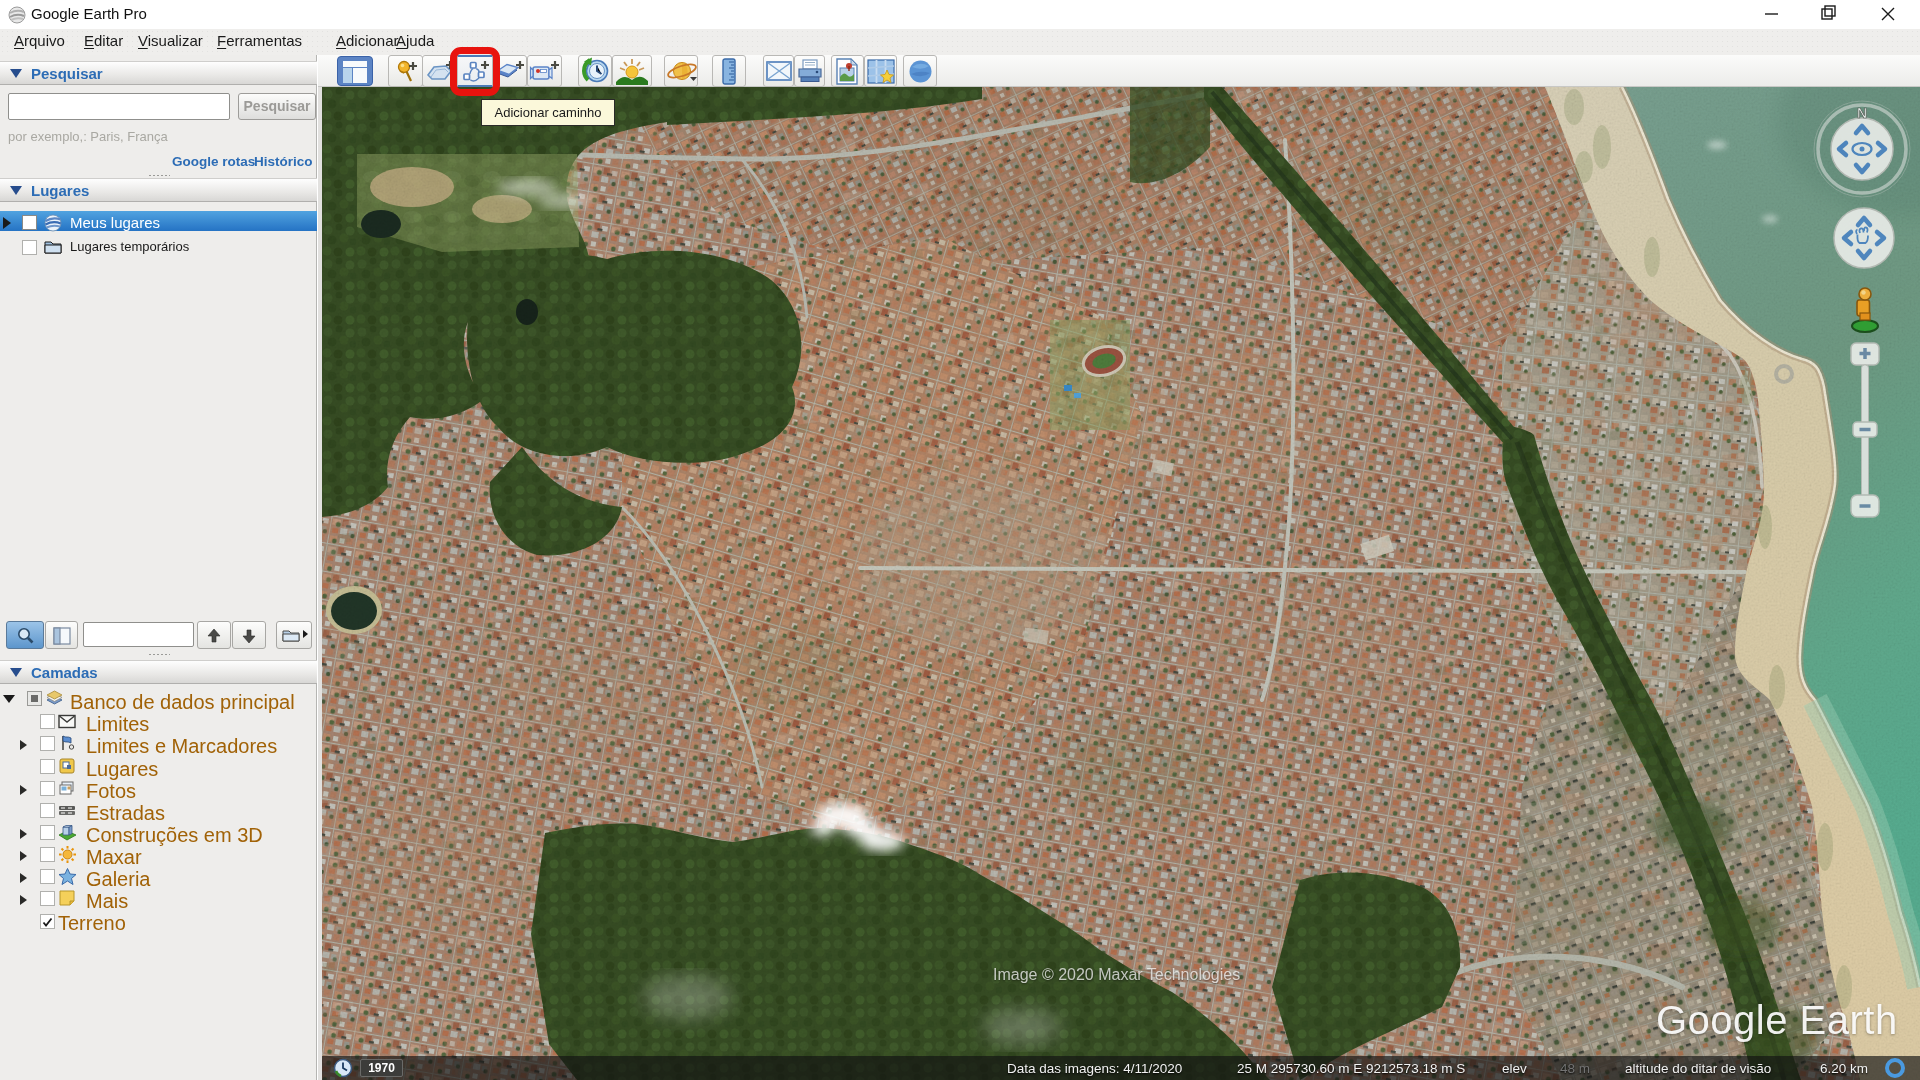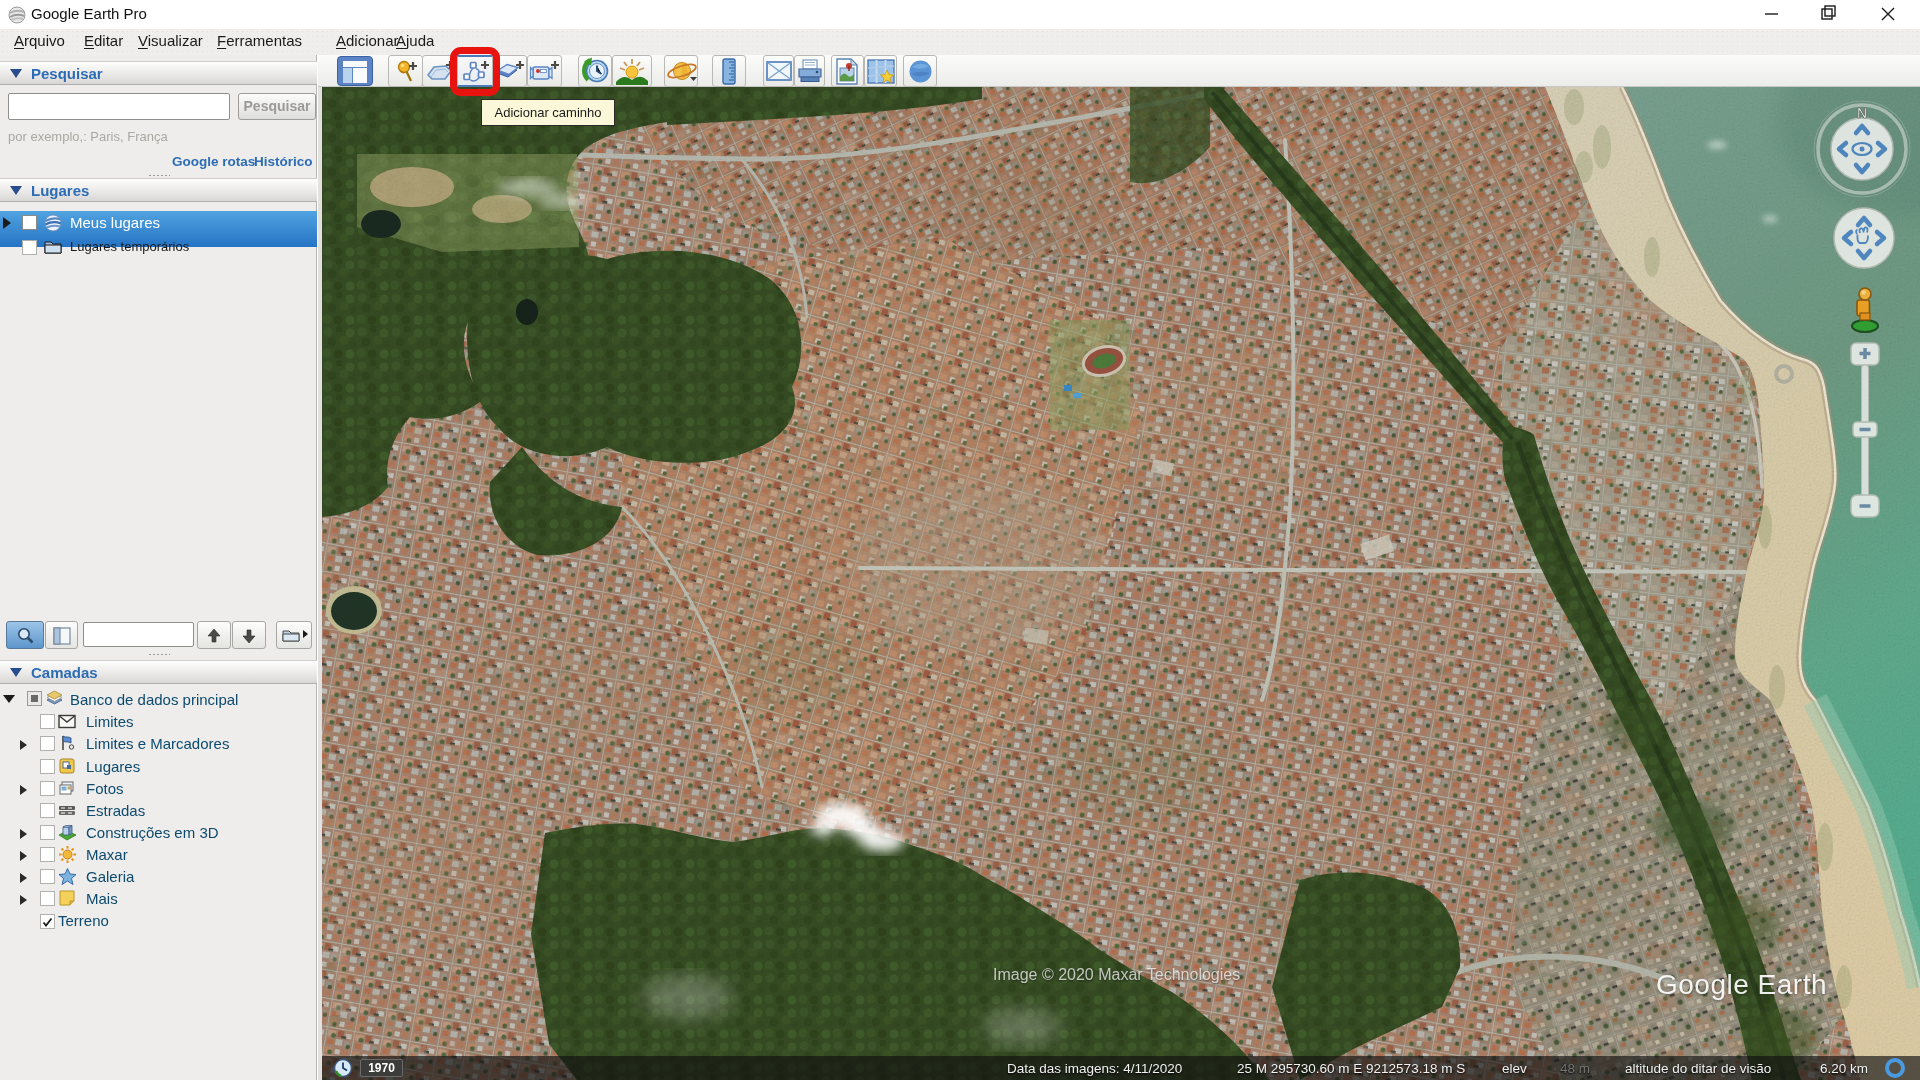--- a/index.html
+++ b/index.html
@@ -11,21 +11,21 @@
 .menuitem u { text-decoration:underline; text-underline-offset:2px; }
 #sidebar { position:absolute; left:0; top:55px; width:317px; height:1025px; background:#eeedeb; border-right:1px solid #b5b5b2; }
 .phead { position:absolute; left:0; width:317px; height:24px; background:linear-gradient(#fefefe,#e9e8e6 60%,#d8d7d5); border-top:1px solid #cfcecc; border-bottom:1px solid #b0afad; }
 .phead .tri { position:absolute; left:10px; top:7px; width:0; height:0; border-left:6px solid transparent; border-right:6px solid transparent; border-top:9px solid #274d8d; }
 .phead .cap { position:absolute; left:31px; top:3px; font-size:15px; font-weight:bold; color:#2c6cb5; }
 #toolbar { position:absolute; left:318px; top:55px; width:1602px; height:32px; background:linear-gradient(#fbfbfa,#ececea); border-bottom:1px solid #c8c8c6; }
 .tbtn { position:absolute; top:0px; height:32px; background:linear-gradient(#fdfdfc,#e8e8e5); border:1px solid #b9b8b5; border-radius:3px; }
 #map { position:absolute; left:322px; top:87px; width:1598px; height:993px; background:#7e8570; }
 #mapfill { position:absolute; left:318px; top:87px; width:4px; height:993px; background:#e2e1df; }
 .ov { position:absolute; }
-.treetext { position:absolute; font-size:15px; color:#0c4a6e; }
+.treetext { position:absolute; font-size:20px; color:#a16207; }
 .cb { position:absolute; left:40px; width:15px; height:15px; background:#fff; border:1px solid #b0b0ad; }
 .exp { position:absolute; left:20px; width:0; height:0; border-top:5px solid transparent; border-bottom:5px solid transparent; border-left:7px solid #2a2a28; }
 </style>
 </head>
 <body>
 <div id="titlebar">
   <svg class="ov" style="left:8px;top:6px" width="18" height="18" viewBox="0 0 18 18">
     <circle cx="9" cy="9" r="8" fill="#e8e8e8" stroke="#9a9a9a" stroke-width="1"></circle>
     <path d="M2 7 Q9 3 16 6" stroke="#b0b0b0" stroke-width="2" fill="none"></path>
     <path d="M2 11 Q9 7 16 10" stroke="#9a9a9a" stroke-width="2" fill="none"></path>
@@ -56,21 +56,21 @@
   <input class="ov" style="left: 8px; top: 38px; width: 222px; height: 27px; border: 1px solid rgb(143, 143, 140); border-radius: 2px; background: rgb(255, 255, 255);">
   <div class="ov" style="left:238px;top:38px;width:78px;height:27px;border:1px solid #9d9c99;border-radius:3px;background:linear-gradient(#fcfcfb,#dededc);color:#9b9a97;font-size:14px;font-weight:bold;text-align:center;line-height:25px">Pesquisar</div>
   <div class="ov" style="left:8px;top:74px;font-size:13px;color:#a9a8a2">por exemplo,: Paris, França</div>
   <div class="ov" style="left:172px;top:99px;font-size:13.5px;font-weight:bold;color:#2c6cb5;white-space:nowrap">Google rotas</div>
 <div class="ov" style="left:254px;top:99px;font-size:13.5px;font-weight:bold;color:#2c6cb5;white-space:nowrap">Histórico</div>
   <div class="ov" style="left:148px;top:119px;width:22px;height:3px;background-image:radial-gradient(circle,#9a9a97 1px,transparent 1px);background-size:4px 3px"></div>
   <div class="phead" style="top:123px">
       <div class="tri"></div>
       <div class="cap">Lugares</div>
     </div>
-  <div class="ov" style="left:0;top:156px;width:317px;height:36px;background:linear-gradient(#51a3e0,#2573c4)">
+  <div class="ov" style="left:0;top:156px;width:317px;height:20px;background:linear-gradient(#51a3e0,#2573c4)">
     <div class="ov" style="left:3px;top:6px;width:0;height:0;border-top:6px solid transparent;border-bottom:6px solid transparent;border-left:8px solid #1a1a1a"></div>
     <div class="ov" style="left:22px;top:4px;width:15px;height:15px;background:#fff;border:1px solid #8a8a87"></div>
     <svg class="ov" style="left:44px;top:3px" width="18" height="18" viewBox="0 0 18 18">
       <circle cx="9" cy="9" r="8" fill="#eaf3fb" stroke="#6b8db0" stroke-width="0.8"></circle>
       <path d="M1.5 7 Q9 2.5 16.5 5.5" stroke="#5b87c5" stroke-width="2.2" fill="none"></path>
       <path d="M1.5 10.5 Q9 6.5 16.8 9.5" stroke="#3a6db4" stroke-width="2.2" fill="none"></path>
       <path d="M2.5 13.5 Q9 10.5 16 12.5" stroke="#6f97cc" stroke-width="2" fill="none"></path>
     </svg>
     <div class="ov" style="left:70px;top:3px;font-size:15px;color:#fff">Meus lugares</div>
   </div>
@@ -580,21 +580,21 @@
 <ellipse cx="1448" cy="132" rx="8" ry="3.5"></ellipse>
 </g>
 </g>
 </svg>
 </div>
 
 <div class="ov" style="left:450px;top:47px;width:50px;height:49px;border:7px solid #e8130e;border-radius:11px"></div>
 <div class="ov" style="left:481px;top:99px;width:134px;height:27px;background:#fbf8da;border:1px solid #2a2a28;font-size:13px;color:#1a1a1a;line-height:25px;text-align:center">Adicionar caminho</div>
 
 <div class="ov" style="left:993px;top:966px;font-size:16px;color:rgba(255,255,255,0.72);text-shadow:0 1px 2px rgba(0,0,0,0.5)">Image © 2020 Maxar Technologies</div>
-<div class="ov" style="left:1656px;top:969px;font-size:28px;color:rgba(255,255,255,0.92);text-shadow:0 1px 3px rgba(0,0,0,0.35);letter-spacing:0.5px">Google Earth</div>
+<div class="ov" style="left:1656px;top:998px;font-size:40px;color:rgba(255,255,255,0.92);text-shadow:0 1px 3px rgba(0,0,0,0.35);letter-spacing:0.5px">Google Earth</div>
 
 <div class="ov" style="left:322px;top:1056px;width:1598px;height:24px;background:rgba(18,18,18,0.66)"></div>
 <svg class="ov" style="left:333px;top:1058px" width="20" height="20" viewBox="0 0 20 20">
   <circle cx="10" cy="10" r="8.5" fill="#d8e8f8" stroke="#3a5a80" stroke-width="1.5"></circle>
   <path d="M10 4.5 V10 L14 12.5" stroke="#1a3a60" stroke-width="1.8" fill="none"></path>
   <path d="M3 13 A 8 8 0 0 0 8 18" fill="none" stroke="#3a8a2a" stroke-width="2.5"></path>
 </svg>
 <div class="ov" style="left:360px;top:1059px;width:43px;height:18px;background:#3c3c3a;border:1px solid #6a6a68;border-radius:2px;color:#fff;font-size:12px;font-weight:bold;text-align:center;line-height:17px">1970</div>
 <div class="ov" style="left:1007px;top:1061px;font-size:13.5px;color:#f2f2f2;text-shadow:0 1px 2px #000;white-space:nowrap">Data das imagens: 4/11/2020</div>
 <div class="ov" style="left:1237px;top:1061px;font-size:13.5px;color:#f2f2f2;text-shadow:0 1px 2px #000;white-space:nowrap">25 M 295730.60 m E 9212573.18 m S</div>

